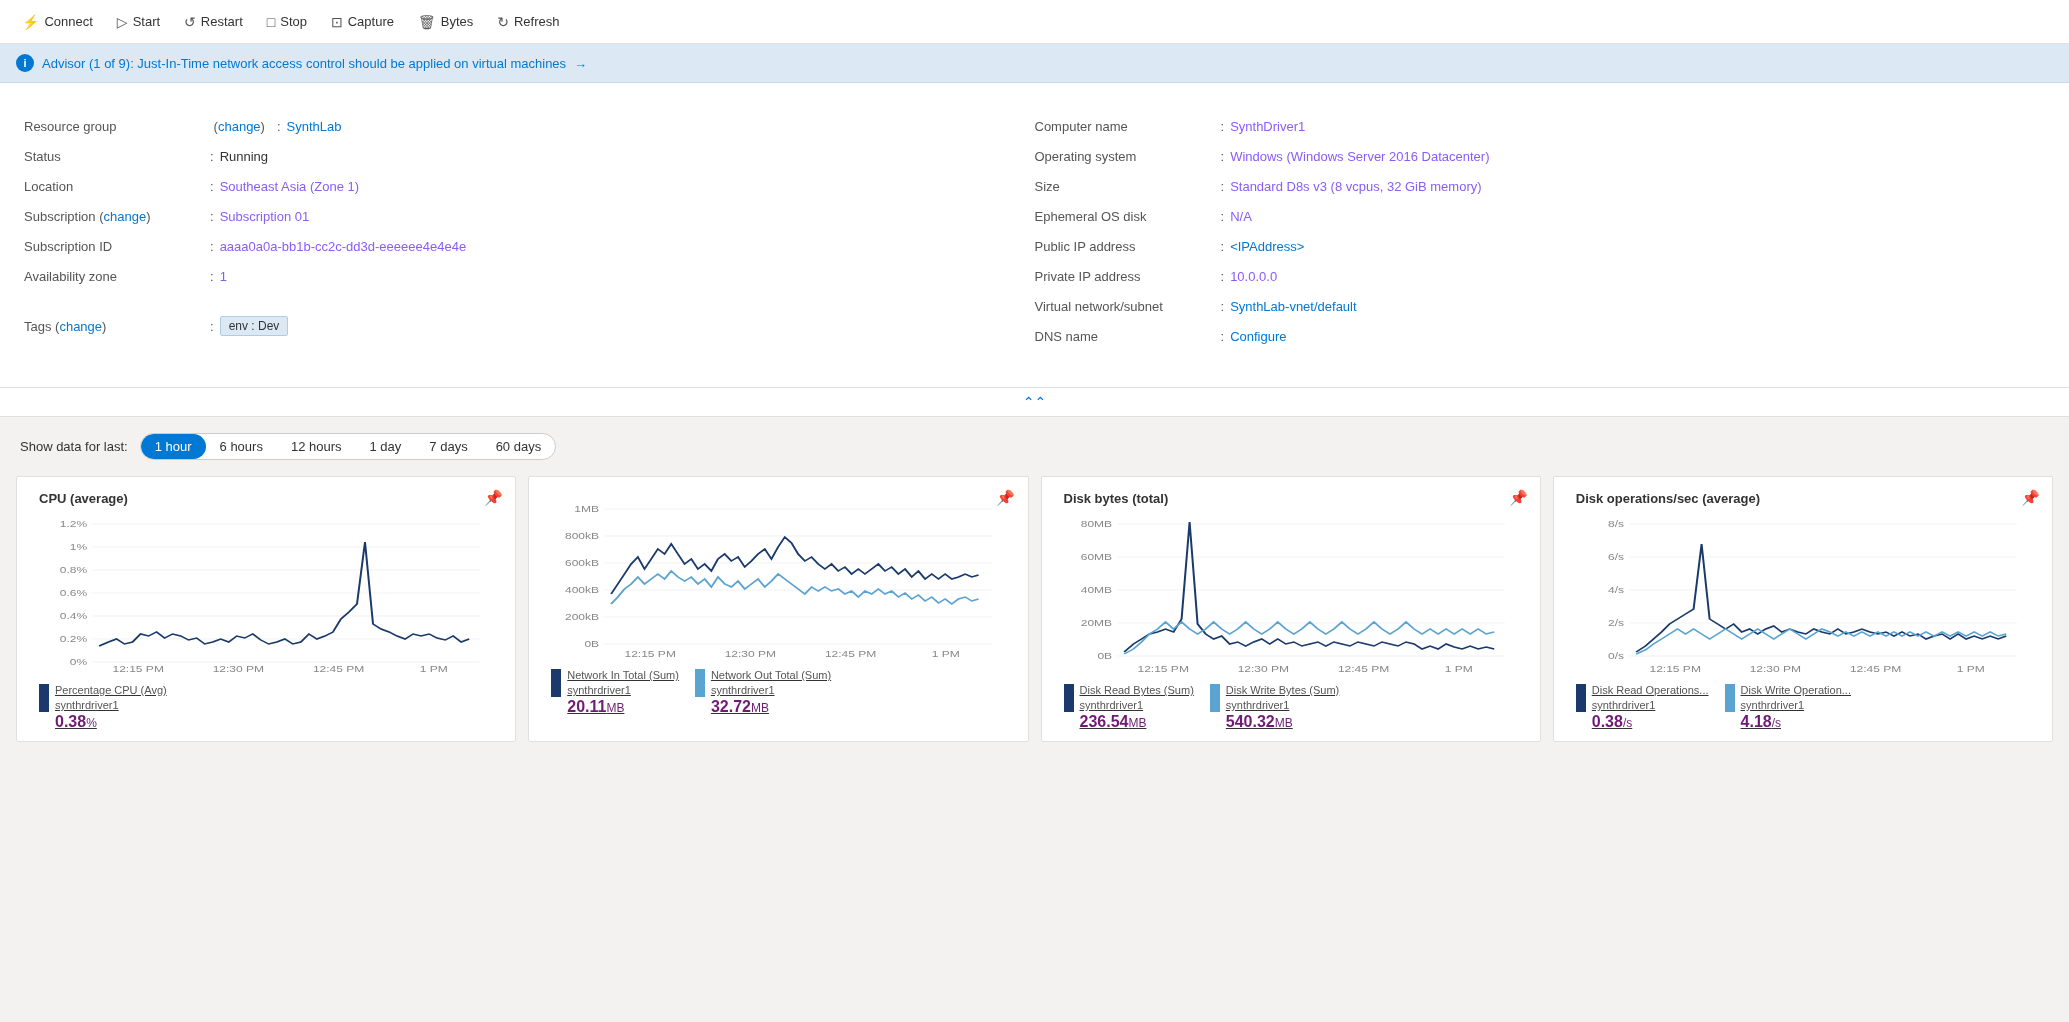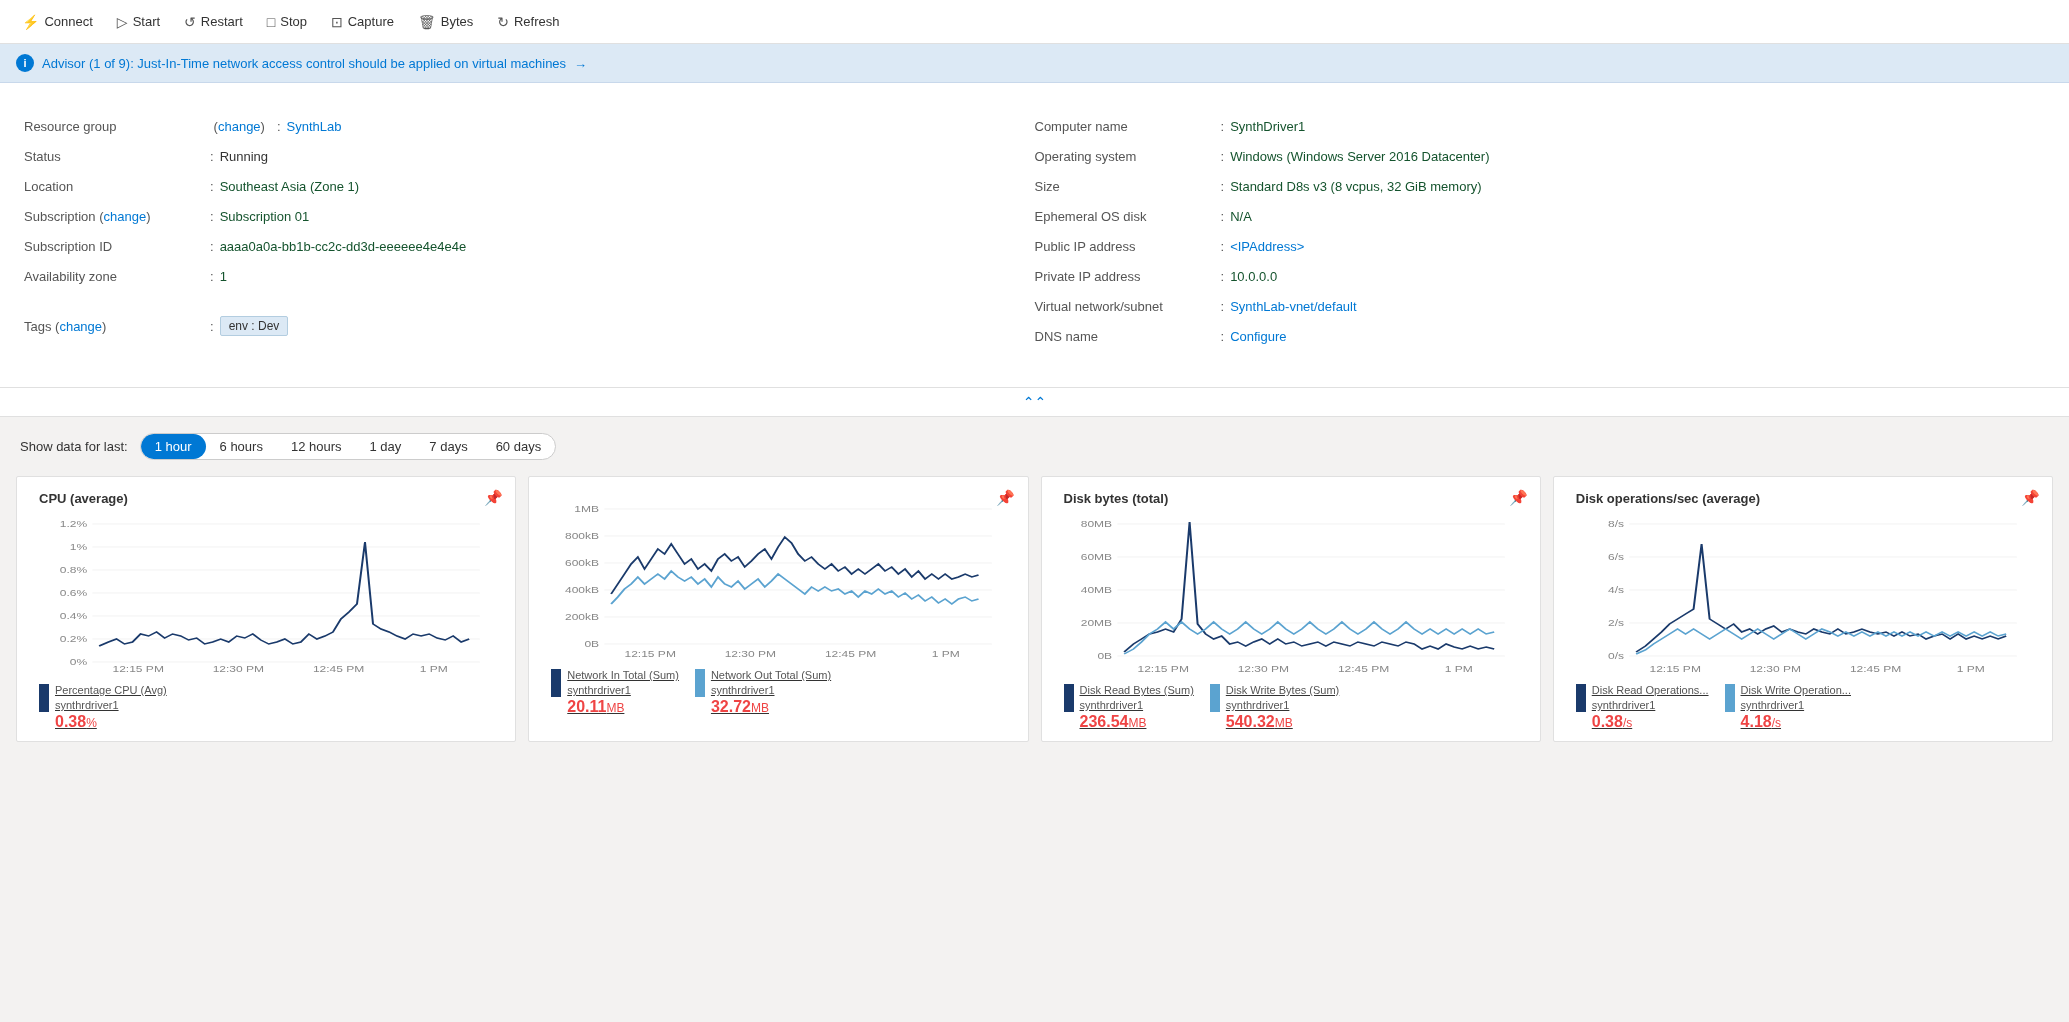--- a/index.html
+++ b/index.html
@@ -38,21 +38,21 @@
 
     
     .info-section {
       display: grid; grid-template-columns: 1fr 1fr;
       padding: 36px 24px; gap: 0; border-bottom: 1px solid #e0e0e0;
     }
     .info-col { display: flex; flex-direction: column; gap: 8px; }
     .info-row { display: flex; align-items: baseline; gap: 0; min-height: 22px; }
     .info-label { color: #555; min-width: 180px; font-size: 13px; }
     .info-colon { margin: 0 6px; color: #555; }
-    .info-value { color: #14532d; font-size: 13px; }
+    .info-value { color: #8b5cf6; font-size: 13px; }
     .info-link { color: #0078d4; text-decoration: none; cursor: pointer; }
     .status-running { color: #333; }
     .tag-badge {
       display: inline-block; background: #dce9f5; border: 1px solid #b3cde0;
       padding: 2px 8px; font-size: 12px; color: #333; border-radius: 2px;
     }
     .tags-row { display: flex; align-items: center; margin-top: 16px; }
 
     
     .collapse-bar {
@@ -96,21 +96,21 @@
     }
     .pin-icon {
       position: absolute; top: 12px; right: 12px;
       cursor: pointer; color: #555; font-size: 15px;
     }
     .chart-area { width: 100%; height: 160px; position: relative; }
     .chart-legend { display: flex; gap: 16px; margin-top: 8px; flex-wrap: wrap; }
     .legend-item { display: flex; align-items: flex-start; gap: 6px; text-decoration: underline; }
     .legend-bar { width: 10px; height: 28px; flex-shrink: 0; margin-top: 2px; }
     .legend-text { font-size: 11px; color: #555; line-height: 1.3; }
-    .legend-value { font-size: 16px; font-weight: 600; color: #ef4444; display: block; }
+    .legend-value { font-size: 16px; font-weight: 600; color: #701a75; display: block; }
     .legend-unit { font-size: 12px; font-weight: normal; }
 
     svg.chart-svg { width: 100%; height: 100%; }
     .y-label { font-size: 9px; fill: #888; }
     .x-label { font-size: 9px; fill: #888; }
     .grid-line { stroke: #e8e8e8; stroke-width: 0.5; }
     .chart-line { fill: none; stroke-width: 1.5; }
     .chart-line-dark { stroke: #1a3a6b; }
     .chart-line-light { stroke: #5ba3d0; }
   </style>

